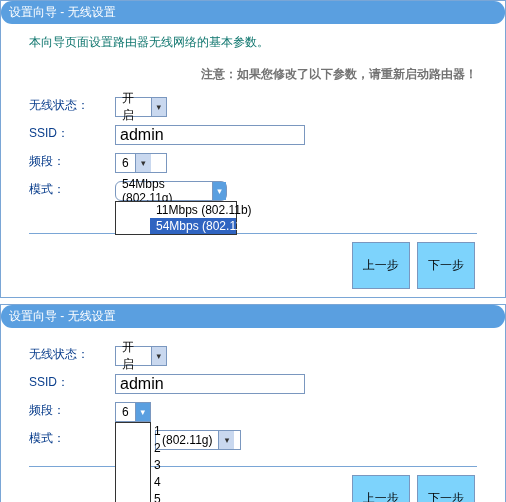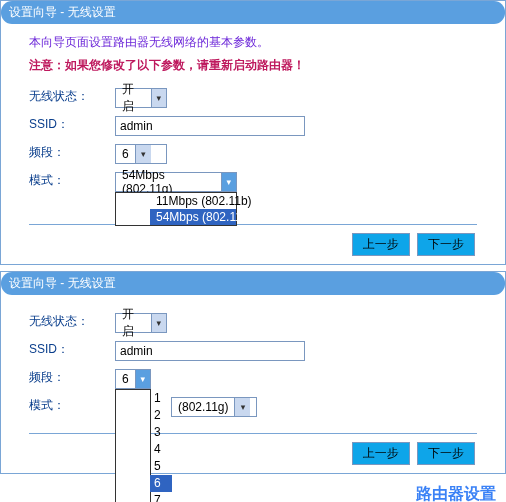--- a/index.html
+++ b/index.html
@@ -1,38 +1,38 @@
 <!DOCTYPE html>
 <html><head>
 <meta charset="utf-8">
 <style>
   * { box-sizing: border-box; margin: 0; padding: 0; }
   body { font-family: "SimSun", "Microsoft YaHei", sans-serif; font-size: 12px; background: #fff; width: 506px; }
   .panel { border: 1px solid #7aa6d6; margin: 0 0 6px 0; background: #fff; }
   .panel-header { background: #5a9fe0; color: #fff; padding: 3px 8px; font-size: 12px; border-radius: 11px; }
   .panel-body { padding: 10px 28px 8px 28px; }
-  .intro { color: #6d28d9; margin-bottom: 6px; }
-  .warning { color: #be185d; font-weight: bold; margin-bottom: 14px; }
+  .intro { color: #0f766e; margin-bottom: 15px; }
+  .warning { color: #737373; font-weight: bold; margin-bottom: 14px; text-align: right; }
   .form-row { display: flex; align-items: flex-start; margin-bottom: 8px; }
   .form-label { color: #0a3e8c; width: 86px; flex-shrink: 0; }
   .select-box { border: 1px solid #7a97bf; background: #fff; height: 20px; display: inline-flex; align-items: center; position: relative; }
   .select-label { padding: 0 6px; font-family: Arial, sans-serif; }
   .select-arrow { width: 16px; height: 18px; background: #c9d8ef; border-left: 1px solid #7a97bf; display: inline-flex; align-items: center; justify-content: center; color: #333; font-size: 9px; }
-  .text-input { border: 1px solid #7a97bf; height: 20px; padding: 0 4px; font-family: Arial, sans-serif; font-size: 12px; width: 190px; }
+  .text-input { border: 1px solid #7a97bf; height: 20px; padding: 0 4px; font-family: Arial, sans-serif; font-size: 16px; width: 190px; }
   .dropdown-list { position: absolute; top: 19px; left: -1px; border: 1px solid #333; background: #fff; font-family: Arial, sans-serif; z-index: 10; }
   .dropdown-item { padding: 1px 6px; white-space: nowrap; margin-left: 34px; }
   .dropdown-item.selected { background: #2f64c1; color: #fff; }
   .separator { border-top: 1px solid #7aa6d6; margin: 6px 0 8px 0; }
   .button-row { text-align: right; padding-right: 2px; }
-  .btn { border: 1px solid #7a97bf; background: #0ea5e9; padding: 2px 10px; font-size: 12px; font-family: inherit; margin-left: 4px; cursor: pointer; }
+  .btn { border: 1px solid #7a97bf; background: #7dd3fc; padding: 14px 10px; font-size: 12px; font-family: inherit; margin-left: 4px; cursor: pointer; }
   .watermark-row { display: flex; justify-content: flex-end; padding: 4px 10px 6px 0; font-family: Arial, sans-serif; }
   .wm-cn { color: #3b82f6; font-weight: bold; font-size: 16px; }
   .select-w-sm { width: 52px; }
   .select-w-ch { width: 36px; }
-  .select-w-mode { width: 122px; }
+  .select-w-mode { width: 112px; border-radius: 6px; }
   .tall-list .dropdown-item { padding: 0 18px 0 4px; line-height: 17px; }
 </style>
 </head>
 <body>
 
 <div class="panel">
   <div class="panel-header">设置向导 - 无线设置</div>
   <div class="panel-body">
     <div class="intro">本向导页面设置路由器无线网络的基本参数。</div>
     <div class="warning">注意：如果您修改了以下参数，请重新启动路由器！</div>
@@ -109,21 +109,21 @@
             <div class="dropdown-item">5</div>
             <div class="dropdown-item selected">6</div>
             <div class="dropdown-item">7</div>
           </div>
       </div>
     </div>
 
     <div class="form-row">
       <span class="form-label">模式：</span>
       <div style="width:36px;"></div>
-      <div class="select-box" style="width:86px; margin-left:20px;">
+      <div class="select-box" style="width:86px; margin-left:4px;">
         <span class="select-label">(802.11g)</span>
         <span class="select-arrow">▾</span>
       </div>
     </div>
 
     <div style="height:2px;"></div>
     <div class="separator"></div>
     <div class="button-row">
       <button class="btn">上一步</button>
       <button class="btn">下一步</button>

